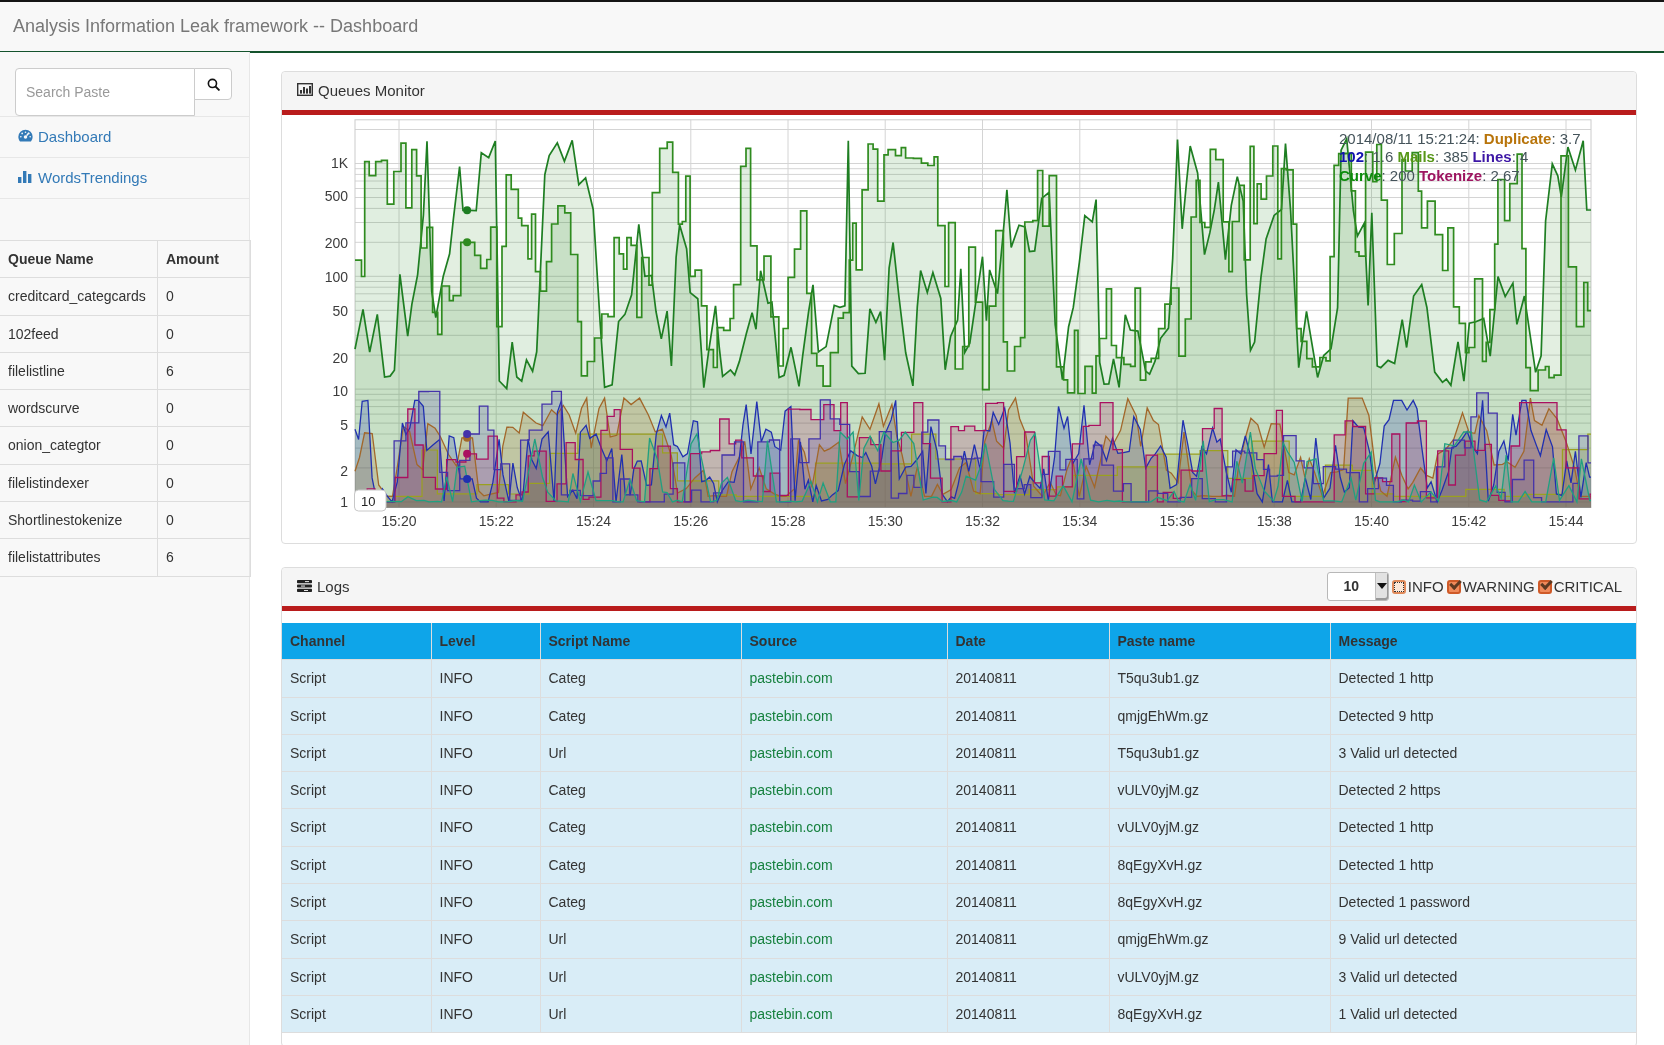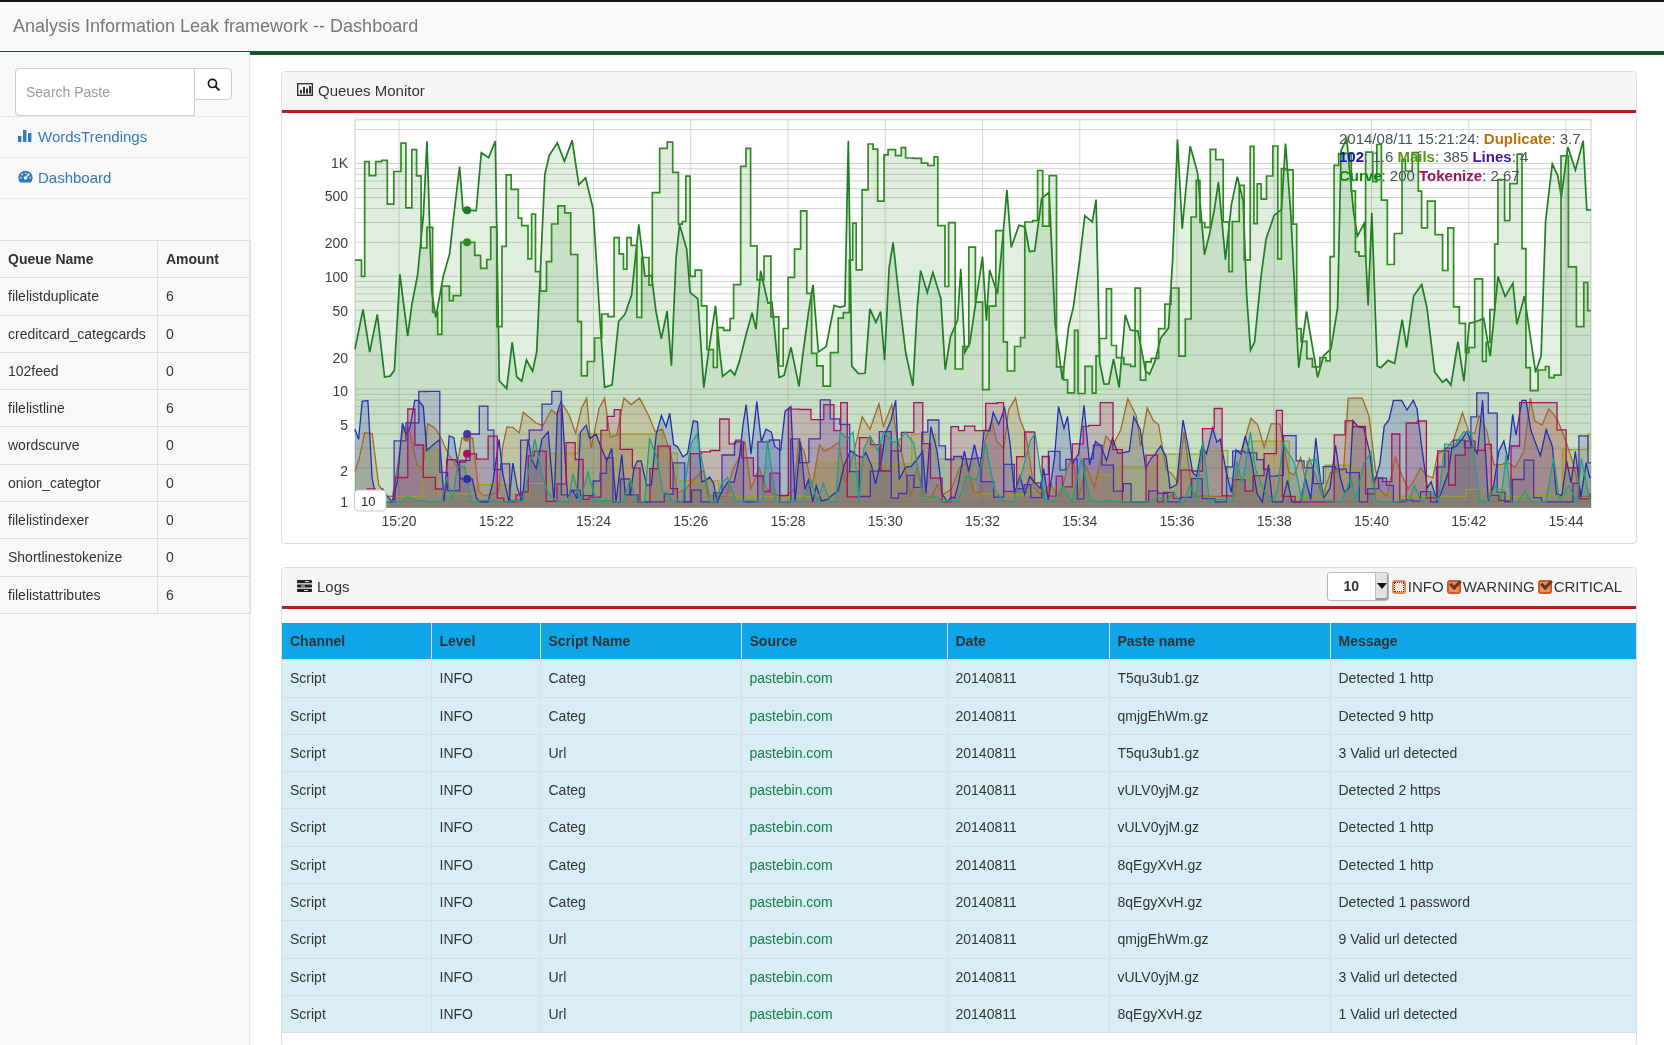--- a/index.html
+++ b/index.html
@@ -1,19 +1,19 @@
 <!DOCTYPE html>
 <html><head><meta charset="utf-8"><title>Analysis Information Leak framework -- Dashboard</title>
 <style>
 * { margin:0; padding:0; box-sizing:content-box; }
 html,body { width:1664px; height:1045px; overflow:hidden; background:#fff;
   font-family:"Liberation Sans", sans-serif; font-size:14px; color:#333; }
 #topline { position:absolute; left:0; top:0; width:1664px; height:2px; background:#151515; }
 #navbar { position:absolute; left:0; top:2px; width:1664px; height:49px; background:#f8f8f8;
-  border-bottom:4px solid #14532d; }
+  border-bottom:2px solid #14532d; }
 #navbar .brand { position:absolute; left:13px; top:0; line-height:48px; font-size:18px; color:#777; }
 #sidebar { position:absolute; left:0; top:52px; width:249px; height:994px; background:#f8f8f8;
   border-right:1px solid #e7e7e7; }
 #searchgrp { position:absolute; left:15px; top:16px; height:32px; }
 #searchgrp input::placeholder { color:#999; opacity:1; }
 #searchgrp input { position:absolute; left:0; top:0; width:158px; height:30px; padding:8px 10px;
   border:1px solid #ccc; border-radius:4px 0 0 4px; font-size:14px; color:#999;
   font-family:"Liberation Sans", sans-serif; background:#fff; outline:none; }
 #searchgrp .btn { position:absolute; left:179px; top:0; width:36px; height:30px; background:#fff;
   border:1px solid #ccc; border-radius:0 4px 4px 0; }
@@ -23,21 +23,21 @@
 #sidenav .item:last-child { border-bottom:1px solid #e7e7e7; }
 #sidenav .ic { display:inline-block; width:20px; text-align:center; margin-right:3px; }
 #qtable { position:absolute; left:0; top:188px; width:250px; border-collapse:collapse; }
 #qtable th, #qtable td { border:1px solid #ddd; border-left:none; text-align:left;
   padding:8px; font-size:14px; line-height:20.3px; }
 #qtable th { font-weight:bold; font-size:14px; }
 #qtable td:first-child, #qtable th:first-child { width:141px;margin-left:12px; }
 #main { position:absolute; left:281px; top:52px; width:1356px; }
 .panel { position:absolute; left:0; width:1354px; border:1px solid #ddd; border-radius:4px;
   background:#fff; }
-.phead { height:38px; background:#f5f5f5; border-bottom:3px solid #b91c1c; border-radius:4px 4px 0 0;
+.phead { height:38px; background:#f5f5f5; border-bottom:5px solid #b91c1c; border-radius:4px 4px 0 0;
   line-height:38px; padding-left:15px; font-size:15px; color:#333; position:relative; }
 #qpanel { top:19px; height:471px; }
 #lpanel { top:515px; height:478px; }
 .hicon { display:inline-block; vertical-align:middle; margin:-3px 5px 0 0; }
 #lctl { position:absolute; right:14px; top:0; height:38px; line-height:38px; font-size:15px; }
 #lsel { display:inline-block; vertical-align:middle; margin-top:-3px; width:60px; height:27px;
   border:1px solid #b8b8b8; border-radius:3px; background:#fff; position:relative; }
 #lsel .v { position:absolute; left:0; top:0; width:47px; text-align:center; line-height:26px;
   font-size:14px; font-weight:bold; color:#333; }
 #lsel .dd { position:absolute; right:0; top:0; width:12px; height:27px;
@@ -71,45 +71,41 @@
   </div>
 <div id="sidebar">
   <div id="searchgrp">
     <input value="" placeholder="Search Paste" style="">
     <div class="btn"><svg width="13" height="13" viewBox="0 0 16 16" style="margin:9px 0 0 12px">
       <circle cx="6.7" cy="6.7" r="5" fill="none" stroke="#111" stroke-width="2"></circle>
       <line x1="10.6" y1="10.6" x2="14.6" y2="14.6" stroke="#111" stroke-width="2.4" stroke-linecap="round"></line>
         </svg></div>
   </div>
   <div id="sidenav">
-    <div class="item"><span class="ic"><svg width="14" height="14" viewBox="0 0 14 14">
-      <rect x="0" y="8" width="3.4" height="6" fill="#337ab7"></rect>
-      <rect x="5" y="2" width="3.4" height="12" fill="#337ab7"></rect>
-      <rect x="10" y="5" width="3.4" height="9" fill="#337ab7"></rect>
-          </svg></span>WordsTrendings</div>
     <div class="item"><span class="ic"><svg width="15" height="13" viewBox="0 0 18 15">
       <path fill="#337ab7" d="M9 0.5a8.6 8.6 0 0 0-8.6 8.6c0 2.1.76 4.1 2.02 5.6h13.16a8.6 8.6 0 0 0 2.02-5.6A8.6 8.6 0 0 0 9 .5z"></path>
       <circle cx="9" cy="9.4" r="2.1" fill="#f8f8f8"></circle>
       <rect x="8.2" y="2.8" width="1.6" height="4.6" rx="0.8" fill="#f8f8f8" transform="rotate(38 9 9.4)"></rect>
       <circle cx="3.4" cy="9" r="1" fill="#f8f8f8"></circle>
             <circle cx="5" cy="5" r="1" fill="#f8f8f8"></circle>
       <circle cx="9" cy="3.6" r="1" fill="#f8f8f8"></circle>
             <circle cx="13" cy="5" r="1" fill="#f8f8f8"></circle>
       <circle cx="14.6" cy="9" r="1" fill="#f8f8f8"></circle>
           </svg></span>Dashboard</div>
+    <div class="item"><span class="ic"><svg width="14" height="14" viewBox="0 0 14 14">
+      <rect x="0" y="8" width="3.4" height="6" fill="#337ab7"></rect>
+      <rect x="5" y="2" width="3.4" height="12" fill="#337ab7"></rect>
+      <rect x="10" y="5" width="3.4" height="9" fill="#337ab7"></rect>
+          </svg></span>WordsTrendings</div>
   </div>
   <table id="qtable">
     <tbody>
         <tr>
           <th>Queue Name</th>
           <th>Amount</th>
-        </tr>
-    <tr>
-          <td>filelistduplicate</td>
-          <td>6</td>
         </tr>
 <tr>
           <td>creditcard_categcards</td>
           <td>0</td>
         </tr>
 <tr>
           <td>102feed</td>
           <td>0</td>
         </tr>
 <tr>

